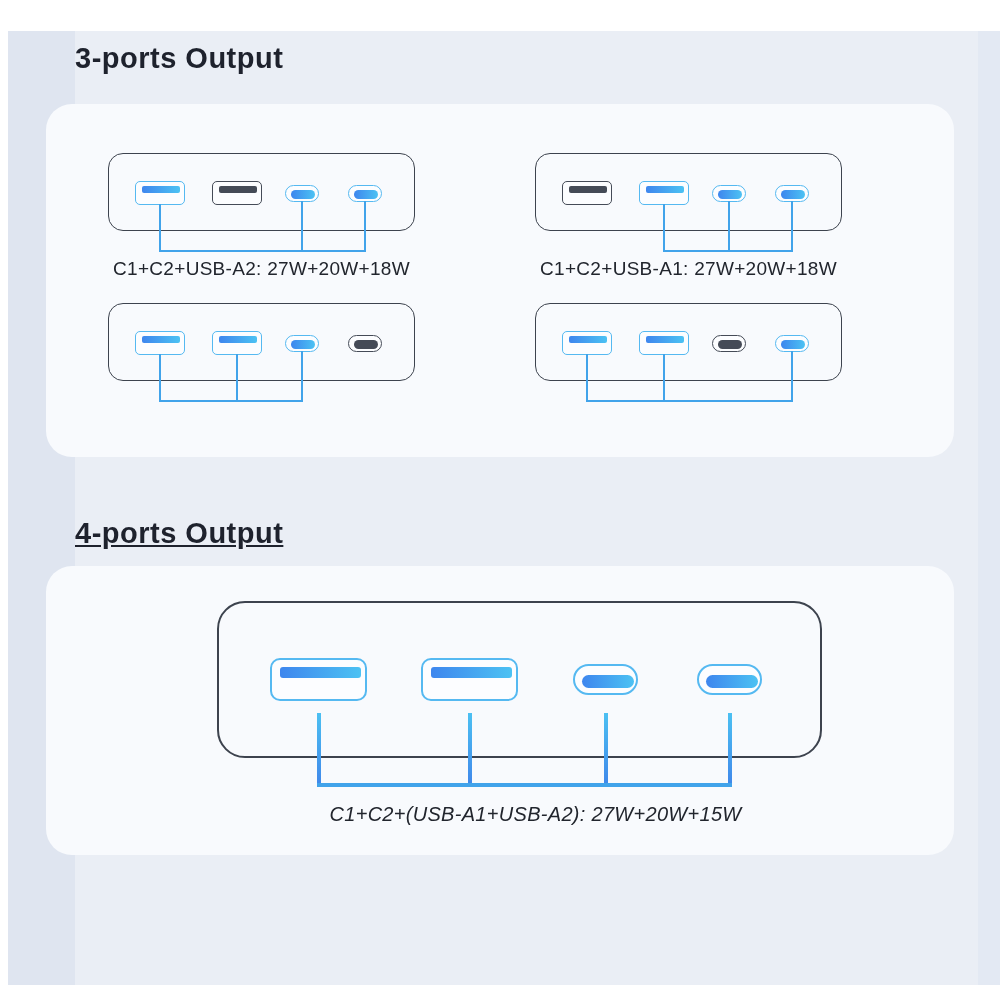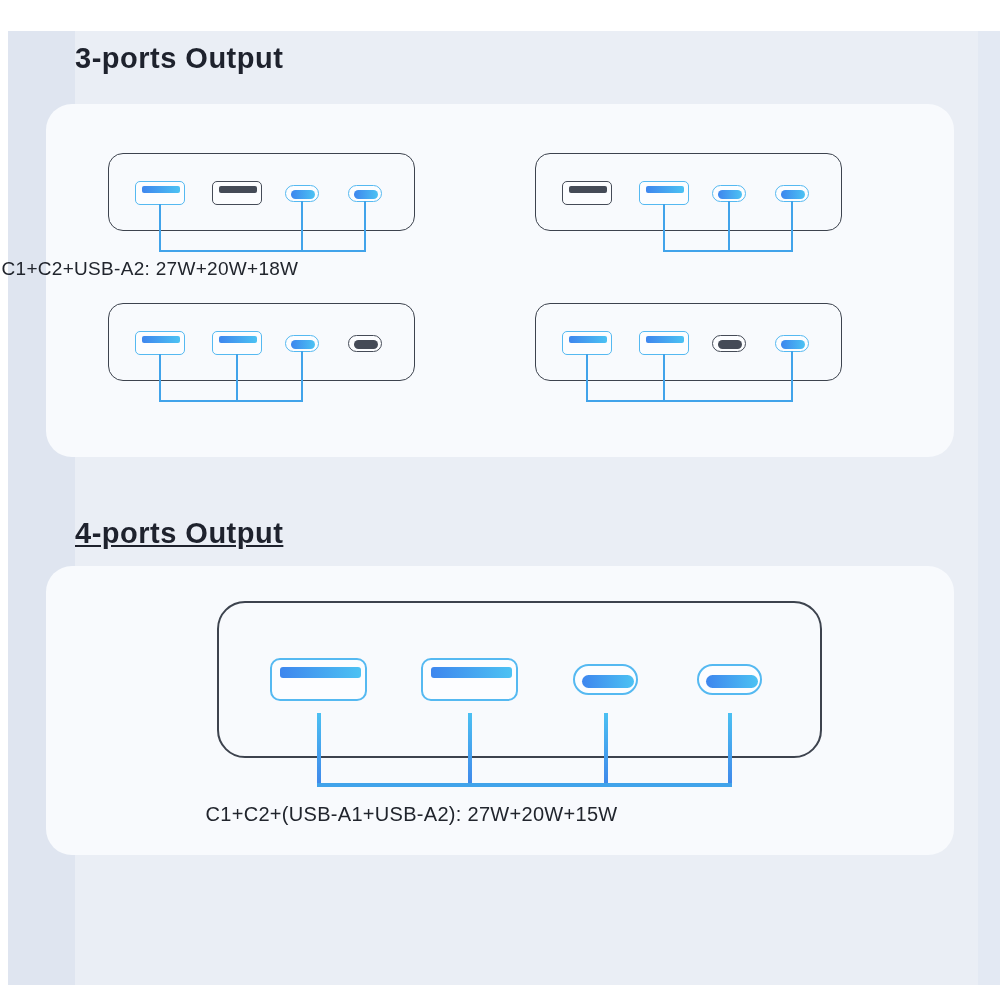--- a/index.html
+++ b/index.html
@@ -21,21 +21,21 @@
   .title-4 { left:75px; top:504px;text-decoration:underline; }
 
   .card {
     position:absolute; background:var(--card-bg,#f8fafd); border-radius:26px;
   }
   .card-three { left:46px; top:91px;  width:908px; height:353px; }
   .card-four  { left:46px; top:553px; width:908px; height:289px; }
 
   .diagram { position:absolute; }
   .diagram.small { width:307px; height:145px; }
-  .diagram.large { width:605px; height:245px; }
+  .diagram.large { width:605px; height:245px;font-style:italic; }
   .d00 { left:62px;  top:49px;  }
   .d01 { left:489px; top:49px;  }
   .d02 { left:62px;  top:199px; }
   .d03 { left:489px; top:199px; }
   .d10 { left:171px; top:35px;  }
 
   .charger {
     position:absolute; left:0; top:0; box-sizing:border-box;
     border-style:solid; border-color:var(--charger-outline,#3d434e);
     background:transparent;
@@ -52,21 +52,21 @@
   .large .port.usb-a { border-radius:10px; }
   .port.usb-c { border-radius:999px; }
   .bar { position:absolute; }
   .active .bar   { background:linear-gradient(90deg, var(--active-fill-start,#3e86ee), var(--active-fill-end,#4cc2f3)); }
   .inactive .bar { background:var(--inactive-port,#454b57); }
 
   .wire { position:absolute; background:var(--wire,#41a3ea); }
   .large .wire-v { background:linear-gradient(180deg, var(--wire-light,#4cc0f2), var(--wire-deep,#3f86ea)); }
 
   .label {
-    position:absolute; margin:0; text-align:left; white-space:nowrap;
+    position:absolute; margin:0; text-align:center; white-space:nowrap;
     color:var(--label,#21252d); letter-spacing:0.3px;
   }
   .small .label { top:105px; left:50%; transform:translateX(-50%); width:520px; font-size:19px; }
   .large .label { top:202px; left:calc(50% + 16px); transform:translateX(-50%); width:660px; font-size:20px; }
 </style>
 </head>
 <body>
 
 <div class="page">
   <div class="canvas-bg"></div>
@@ -91,20 +91,21 @@
         <div class="port usb-c active" style="left: 240px; top: 32px; width: 34px; height: 17px;">
           <div class="bar" style="left: 5px; top: 4px; width: 24px; height: 9px; border-radius: 4.5px;"></div>
         </div>
         <div class="wire wire-v" style="left: 51px; top: 51px; width: 2px; height: 48px;"></div>
         <div class="wire wire-v" style="left: 193px; top: 48px; width: 2px; height: 51px;"></div>
         <div class="wire wire-v" style="left: 256px; top: 48px; width: 2px; height: 51px;"></div>
         <div class="wire wire-h" style="left: 51px; top: 97px; width: 207px; height: 2px;"></div>
       </div>
     <div class="diagram small d01">
         <div class="charger"></div>
+      <p class="label">C1+C2+USB-A1: 27W+20W+18W</p>
     <div class="port usb-a inactive" style="left: 27px; top: 28px; width: 50px; height: 24px;">
           <div class="bar" style="left: 6px; top: 4px; width: 38px; height: 7px; border-radius: 2px;"></div>
         </div>
         <div class="port usb-a active" style="left: 104px; top: 28px; width: 50px; height: 24px;">
           <div class="bar" style="left: 6px; top: 4px; width: 38px; height: 7px; border-radius: 2px;"></div>
         </div>
         <div class="port usb-c active" style="left: 177px; top: 32px; width: 34px; height: 17px;">
           <div class="bar" style="left: 5px; top: 4px; width: 24px; height: 9px; border-radius: 4.5px;"></div>
         </div>
         <div class="port usb-c active" style="left: 240px; top: 32px; width: 34px; height: 17px;">

